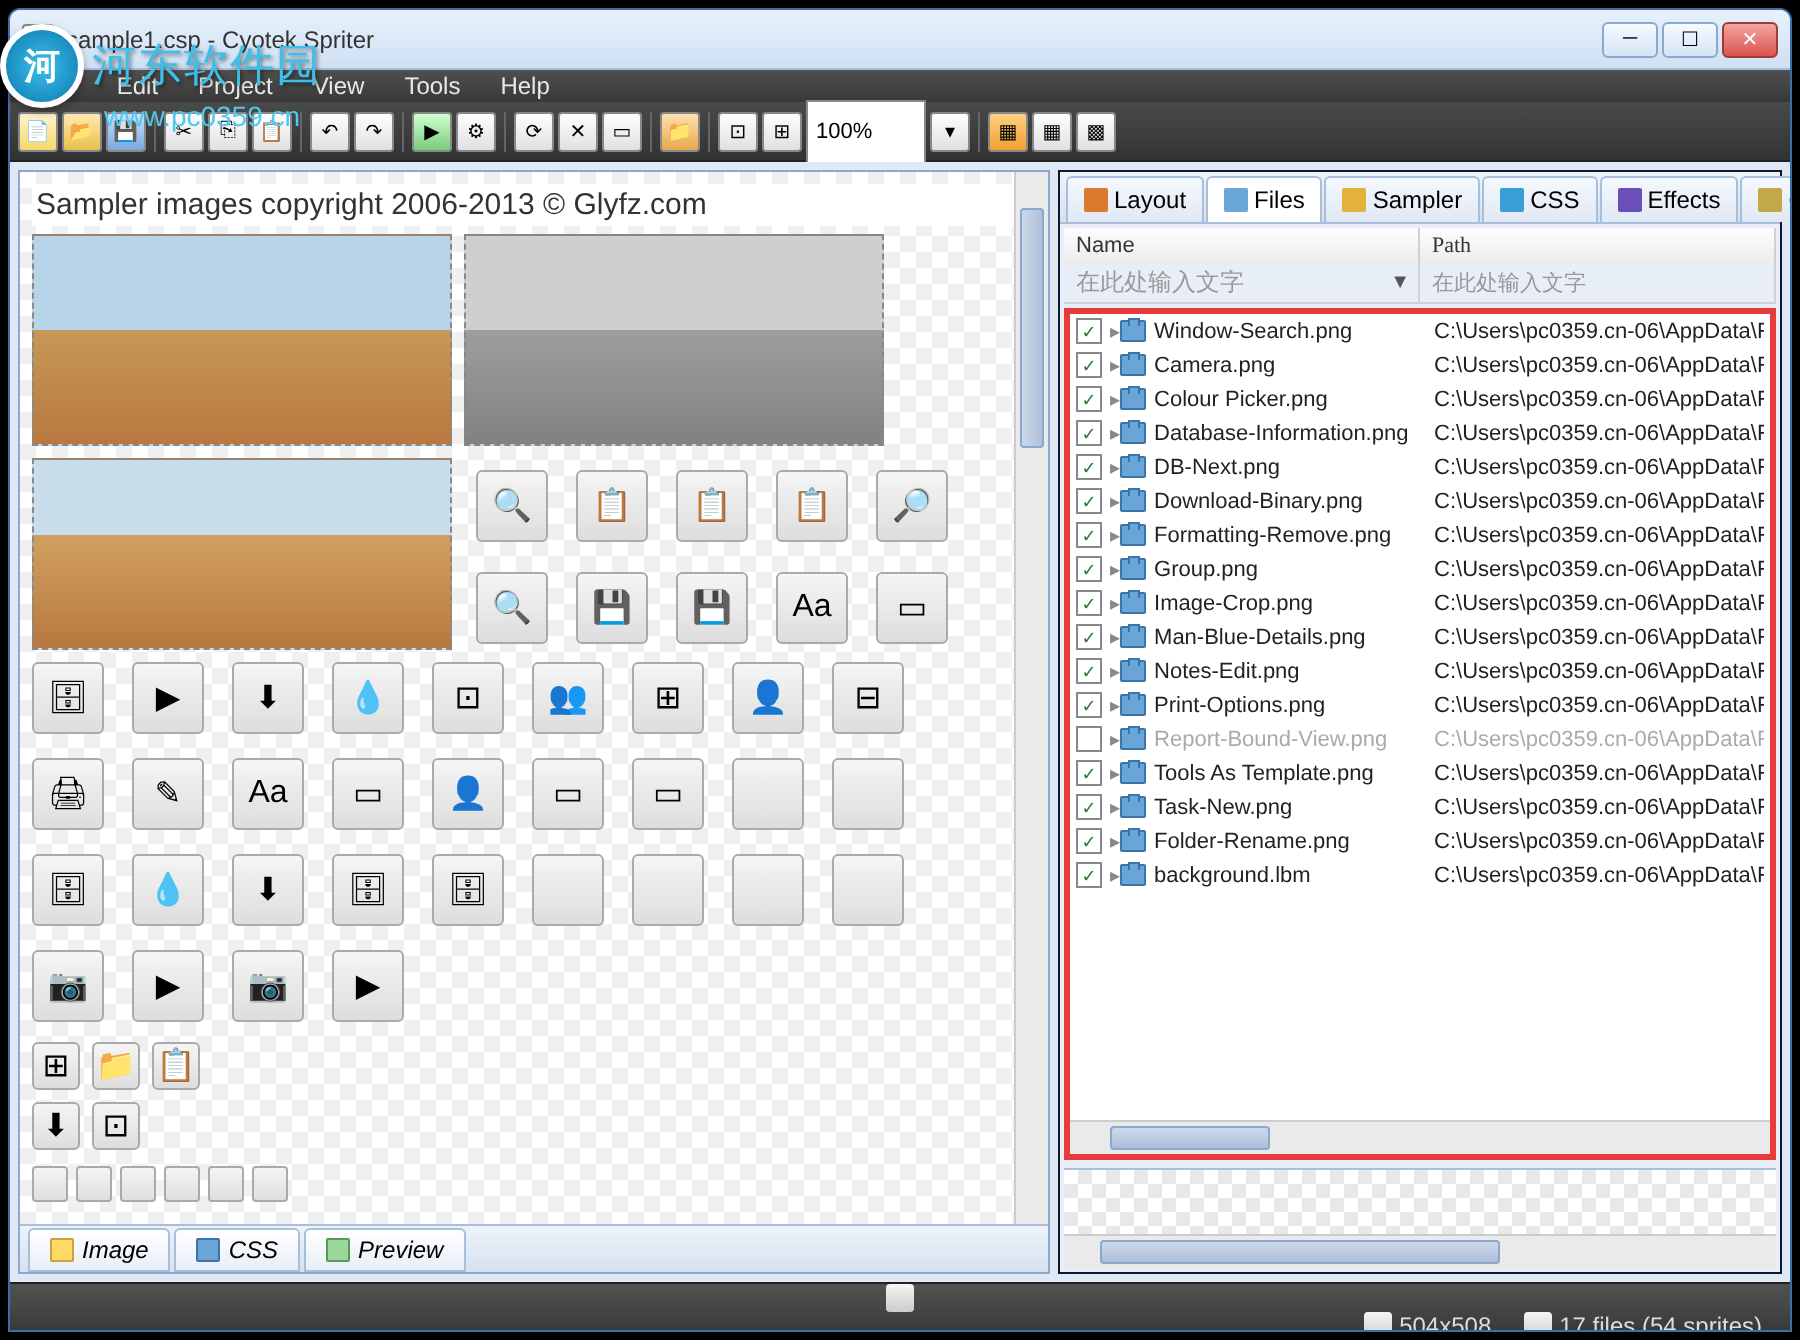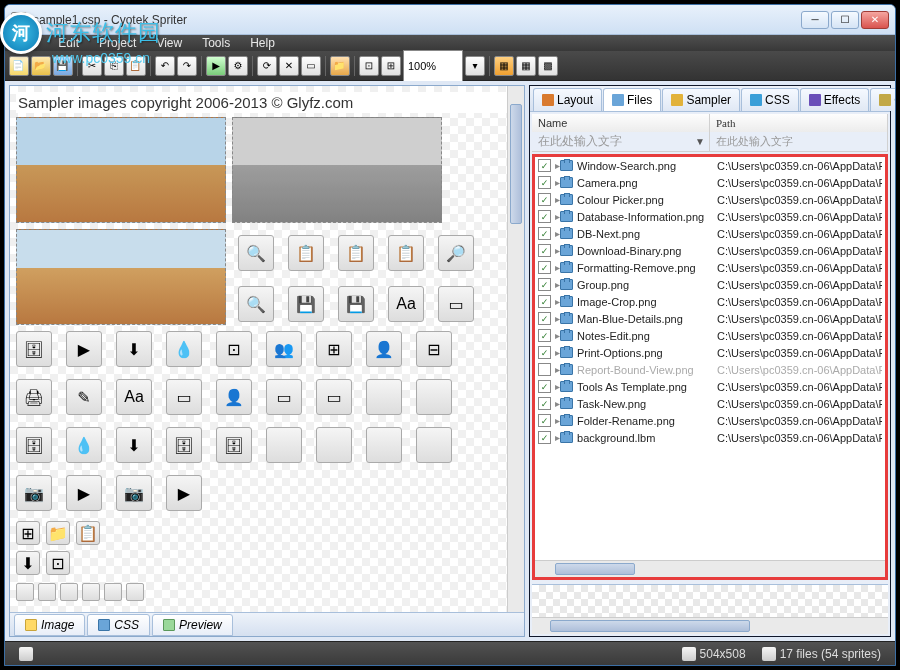--- a/index.html
+++ b/index.html
@@ -57,21 +57,21 @@
 .fr-icon { width: 13px; height: 11px; background: #6aa5d8; border: 1px solid #3a75a8; margin-right: 4px; border-radius: 1px; position: relative; }
 .fr-icon::before { content: ""; position: absolute; top: -2px; right: 2px; width: 4px; height: 3px; background: #6aa5d8; border: 1px solid #3a75a8; border-bottom: none; }
 .fr-name { width: 140px; font-size: 11px; color: #222; white-space: nowrap; overflow: hidden; }
 .fr-path { flex: 1; font-size: 11px; color: #222; white-space: nowrap; overflow: hidden; }
 .file-row.disabled .fr-name, .file-row.disabled .fr-path { color: #aaa; }
 .file-row.disabled .fr-chk { color: transparent; }
 .h-scroll { height: 17px; background: #eaeaea; border-top: 1px solid #ccc; display: flex; align-items: center; }
 .h-thumb { width: 80px; height: 12px; background: linear-gradient(#cdd9ea, #aebfda); border: 1px solid #8ba9cc; border-radius: 2px; margin-left: 20px; }
 .preview-strip { height: 50px; background-image: repeating-conic-gradient(#e8e8e8 0% 25%, #fff 0% 50%); background-size: 14px 14px; border-top: 1px solid #a8bfdb; margin: 2px; position: relative; }
 .preview-strip .h-scroll { position: absolute; bottom: 0; left: 0; right: 0; }
-.statusbar { height: 24px; background: linear-gradient(#525252, #3a3a3a); display: flex; align-items: center; padding: 0 6px; color: #ddd; font-size: 11px; border-top: 1px solid #222; }
+.statusbar { height: 24px; background: linear-gradient(#525252, #3a3a3a); display: flex; align-items: center; padding: 0 6px; color: #ddd; font-size: 11px; border-top: 1px solid #222; flex-direction: column; }
 .status-seg { display: flex; align-items: center; gap: 4px; padding: 0 8px; }
 .status-ic { width: 14px; height: 14px; background: linear-gradient(#f5f5f5, #ccc); border-radius: 2px; }
 .status-right { margin-left: auto; display: flex; }
 .tree-ic { font-size: 10px; color: #888; }
 </style>
 </head>
 <body>
 
 <div class="watermark">
   <div class="watermark-icon">河</div>

